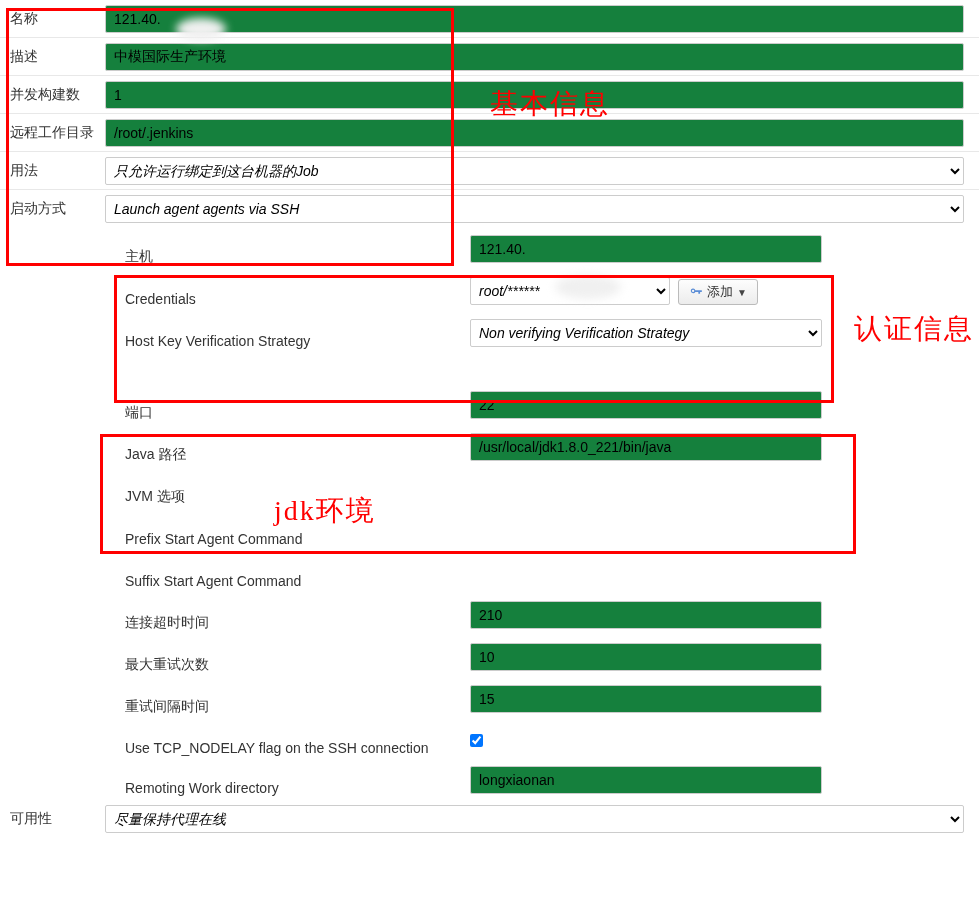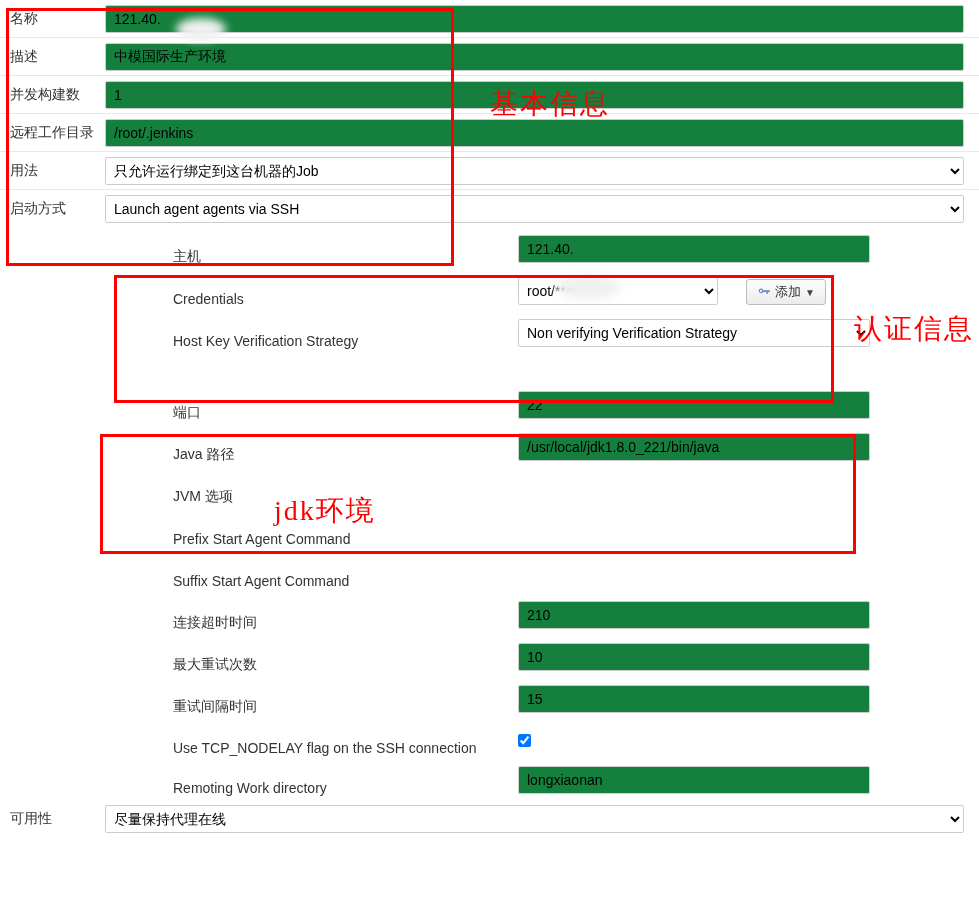--- a/index.html
+++ b/index.html
@@ -47,39 +47,39 @@
     }
     select {
       width: 100%;
       height: 28px;
       border: 1px solid #ccc;
       border-radius: 2px;
       padding: 2px 4px;
       font-size: 14px;
       font-family: inherit;
       background: #fff;
+      font-style: italic;
     }
     select.half {
       width: 200px;
     }
     .nested-block {
       padding-left: 115px;
     }
     .nested-row {
       display: flex;
       align-items: center;
       min-height: 42px;
       padding: 4px 0;
     }
     .nested-label {
       width: 355px;
       flex-shrink: 0;
       padding: 16px 5px 0 10px;
       color: #333;
-      margin-left: 48px;
     }
     .nested-input {
       flex: 1;
       max-width: 360px;
       padding-right: 8px;
     }
     .cred-row {
       display: flex;
       align-items: flex-end;
       gap: 8px;
@@ -88,21 +88,20 @@
       display: inline-flex;
       align-items: center;
       gap: 4px;
       background: linear-gradient(#fdfdfd, #ececec);
       border: 1px solid #bbb;
       border-radius: 3px;
       padding: 3px 10px;
       font-size: 13px;
       cursor: pointer;
       color: #333;
-      margin-left: 20px;
     }
     .key-icon {
       display: inline-block;
       width: 14px;
       height: 14px;
     }
     .key-icon svg {
       width: 14px;
       height: 14px;
     }

